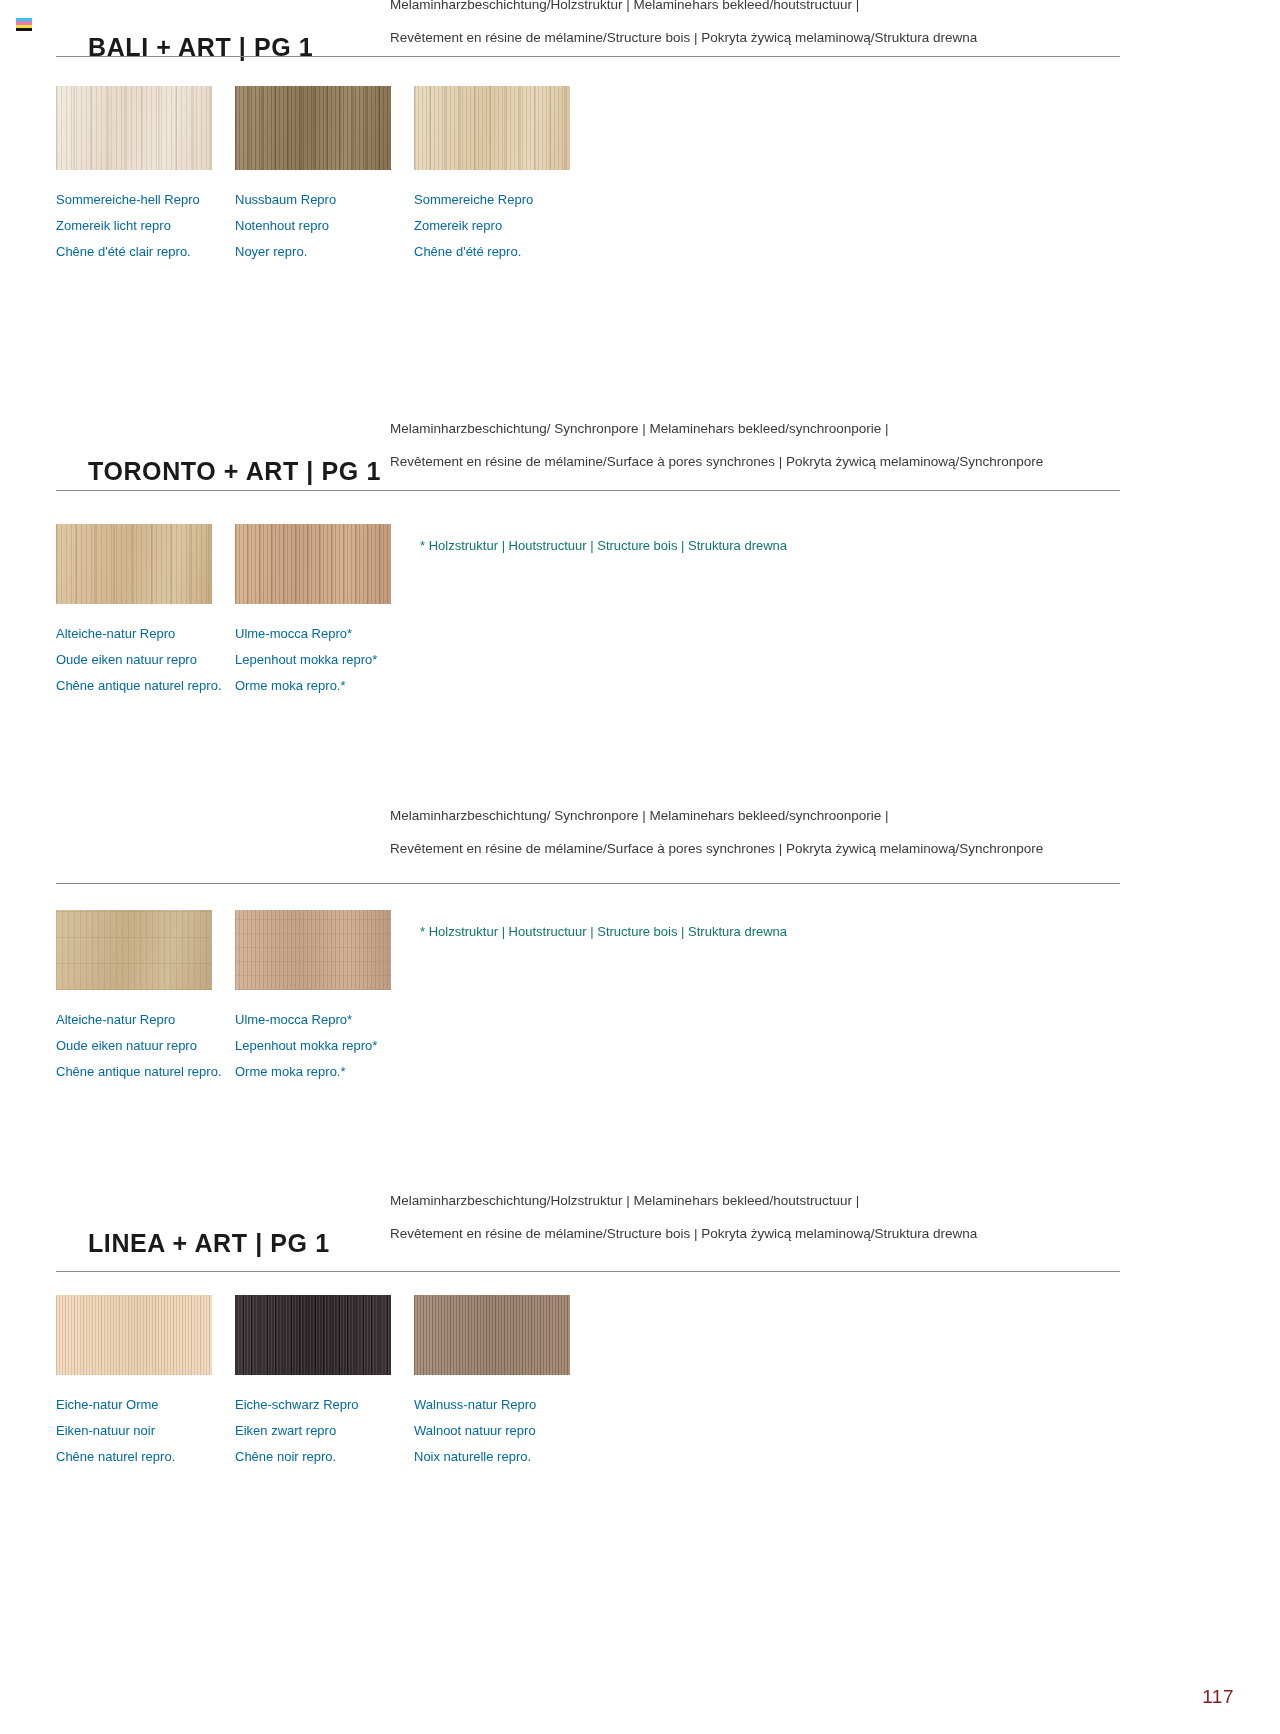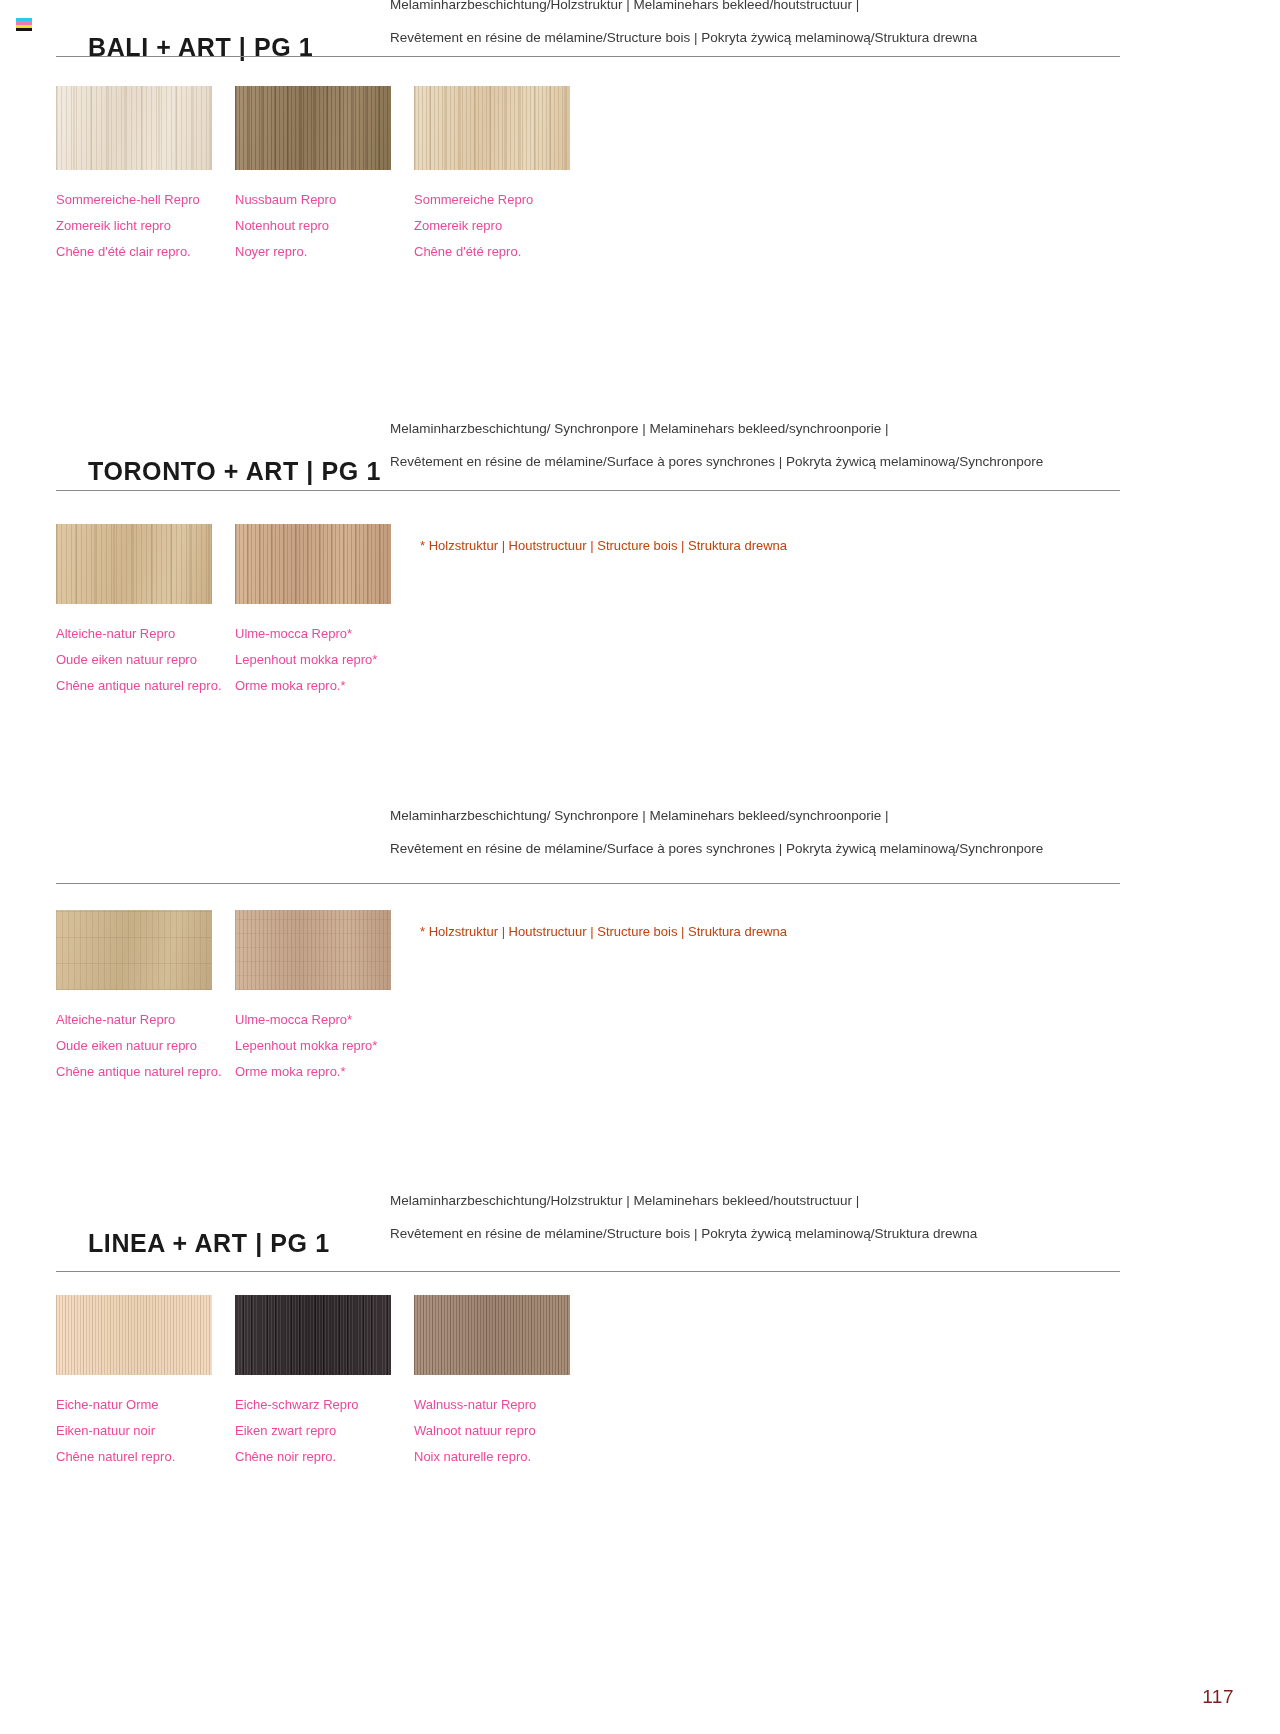--- a/index.html
+++ b/index.html
@@ -94,29 +94,29 @@
   .chip.tall { height: 84px; }
   .chip.square { height: 80px; }
   .chip-labels {
     margin-top: 17px;
     white-space: nowrap;
   }
   .chip-labels span {
     display: block;
     font-size: 13px;
     line-height: 26px;
-    color: #ec4899;
+    color: #0369a1;
   }
 
   .footnote {
     position: absolute;
     left: 420px;
     font-size: 13px;
     line-height: 17px;
-    color: #c2410c;
+    color: #0f766e;
     white-space: nowrap;
   }
 
   .page-num {
     position: absolute;
     right: 46px;
     bottom: 26px;
     font-size: 19px;
     color: #7f1d1d;
     letter-spacing: 0.5px;

